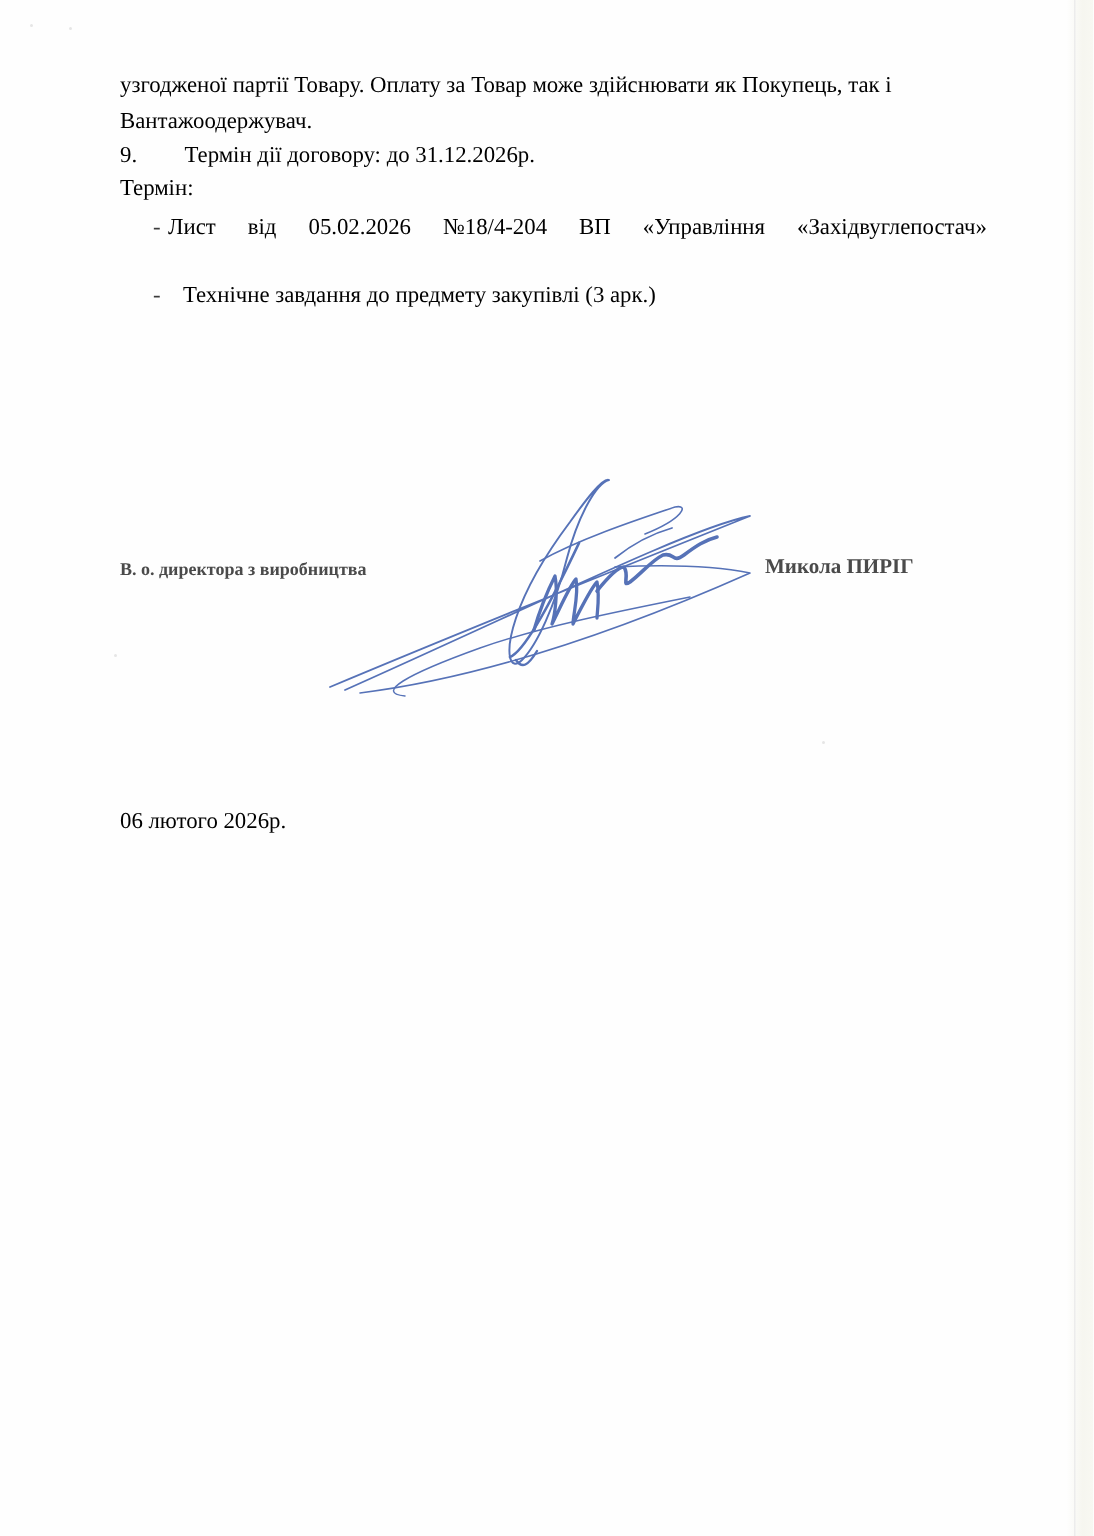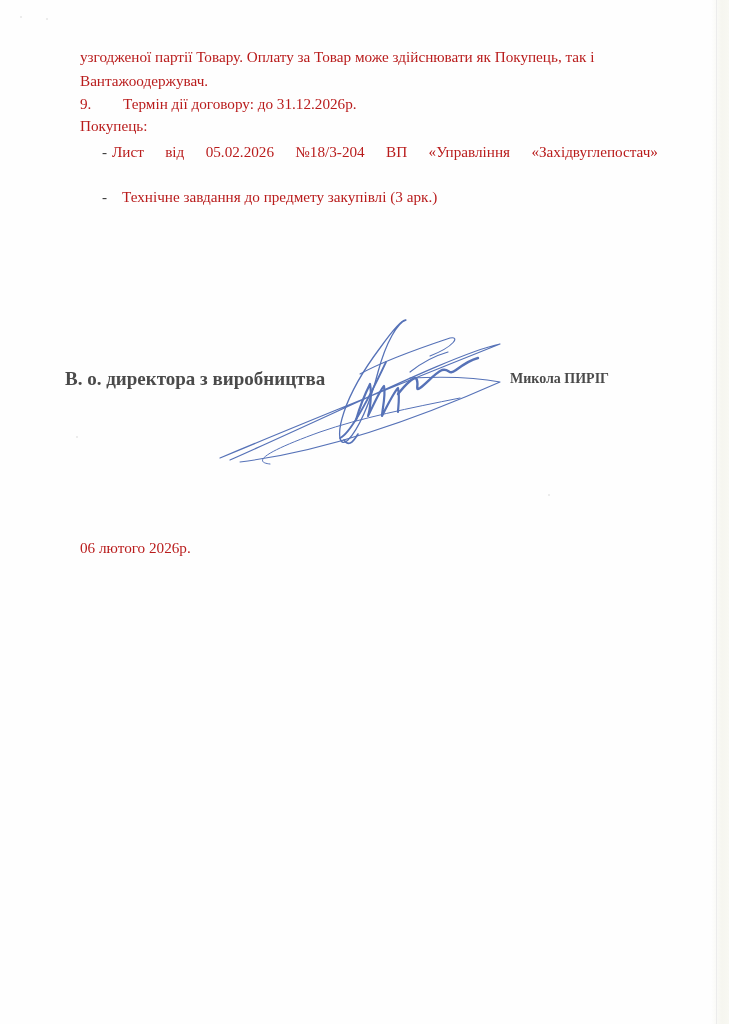--- a/index.html
+++ b/index.html
@@ -31,21 +31,21 @@
       position: absolute;
       top: 0; right: 12px;
       width: 1px; height: 1024px;
       background: #ececec;
     }
     .line {
       position: absolute;
       font-size: 15.2px;
       line-height: 18px;
       white-space: nowrap;
-      color: #b91c1c;
+      color: #000000;
     }
     .justify {
       display: flex;
       justify-content: space-between;
     }
     .num {
       display: inline-block;
       width: 43px;
     }
     .dash {
@@ -85,40 +85,40 @@
 
   <div class="line" style="left:80px; top:72px;">
     <span>Вантажоодержувач.</span>
   </div>
 
   <div class="line" style="left:80px; top:95px;">
     <span class="num">9.</span><span>Термін дії договору:  до 31.12.2026р.</span>
   </div>
 
   <div class="line" style="left:80px; top:117px;">
-    <span>Покупець:</span>
+    <span>Термін:</span>
   </div>
 
   <div class="dash" style="left:102px; top:143px;">-</div>
   <div class="line justify" style="left:112px; top:143px; width:546px;">
     <span>Лист</span>
     <span>від</span>
     <span>05.02.2026</span>
-    <span>№18/3-204</span>
+    <span>№18/4-204</span>
     <span>ВП</span>
     <span>«Управління</span>
     <span>«Західвуглепостач»</span>
   </div>
 
   <div class="dash" style="left:102px; top:188px;">-</div>
   <div class="line" style="left:122px; top:188px;font-family:Liberation Serif, serif;">
     <span>Технічне завдання до предмету закупівлі  (3 арк.)</span>
   </div>
 
-  <div class="line bold" style="left:65px; top:370px; font-size:19px;">В. о. директора з виробництва</div>
+  <div class="line bold" style="left:80px; top:370px; font-size:12px;">В. о. директора з виробництва</div>
   <div class="line bold" style="left:510px; top:370px; font-size:14px;">Микола ПИРІГ</div>
 
   <svg class="sig" viewBox="0 0 300 160">
     <g fill="none" stroke="#3f5fae" stroke-linecap="round" stroke-linejoin="round" opacity="0.88">
 
       <path d="M10 146 C 60 125, 150 88, 290 32 C 250 40, 150 90, 20 148" stroke-width="1.2"></path>
       <path d="M30 150 C 110 140, 200 110, 290 70 C 270 66, 240 64, 200 66" stroke-width="1.1"></path>
       <path d="M60 152 C 40 150, 60 138, 110 120 C 150 106, 200 96, 250 86" stroke-width="1"></path>
 
       <path d="M196 8 C 188 10, 176 30, 168 60 C 160 92, 148 118, 138 128 C 130 136, 126 124, 134 100 C 142 76, 158 52, 170 36 C 180 22, 192 6, 196 8 Z" stroke-width="1.3"></path>

